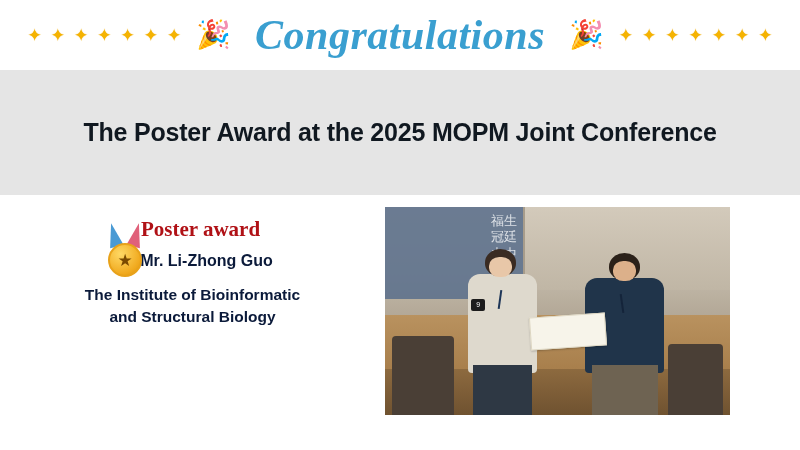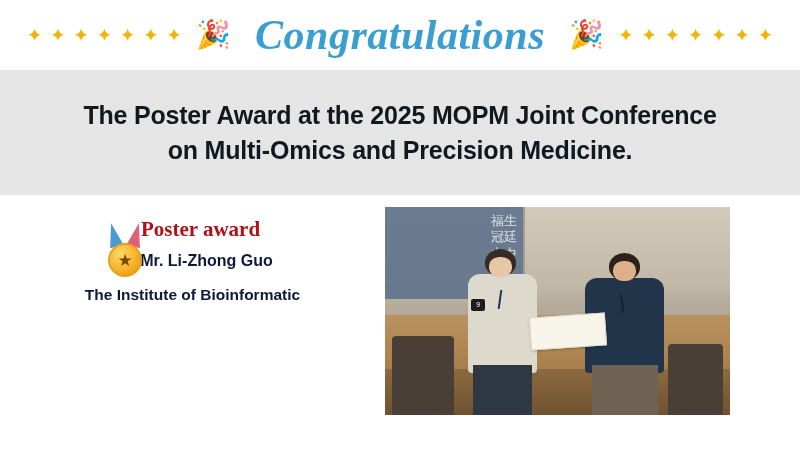--- a/index.html
+++ b/index.html
@@ -296,38 +296,38 @@
       <span class="sparkle">✦</span>
       <span class="sparkle">✦</span>
       <span class="sparkle">✦</span>
       <span class="sparkle">✦</span>
       <span class="sparkle">✦</span>
     </div>
   </div>
 
   <div class="title-band">
     <div class="title-line">The Poster Award at the 2025 MOPM Joint Conference</div>
-    <div class="title-line">on Multi-Omics and Precision Medicine.</div>
   </div>
 
   <div class="body">
 
     <div class="left-col">
       <div class="medal">
         <div class="medal-ribbon-l"></div>
         <div class="medal-ribbon-r"></div>
         <div class="medal-disc">
           <span class="medal-star">★</span>
         </div>
       </div>
 
       <div class="award-title">Poster award</div>
       <div class="awardee">Mr. Li-Zhong Guo</div>
       <div class="affil">
         <div>The Institute of Bioinformatic</div>
+        <div>and Structural Biology</div>
       </div>
     </div>
 
     <div class="photo-wrap">
       <div class="photo">
         <div class="ph-wall"></div>
         <div class="ph-panelA"></div>
         <div class="ph-screen">
           <div class="ph-screen-text">
             <div>福生</div>

